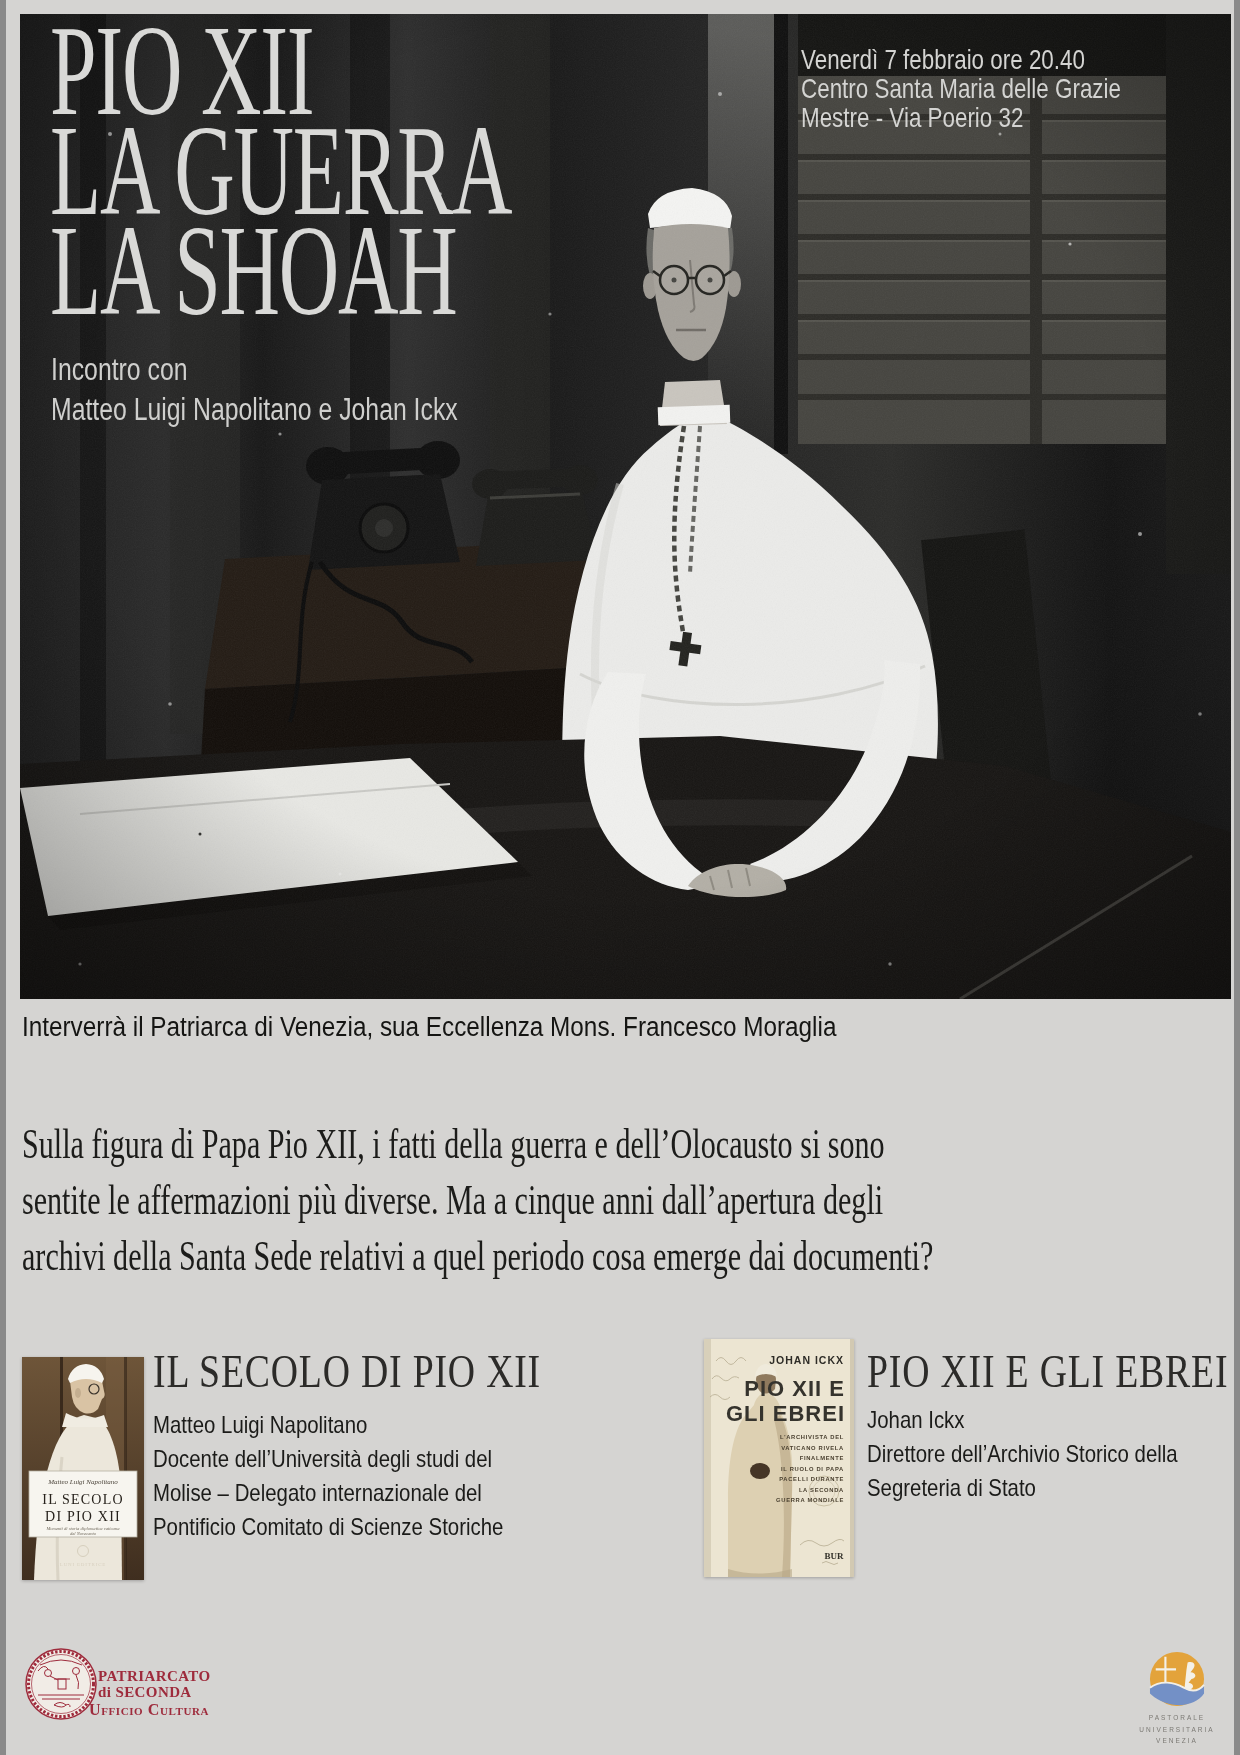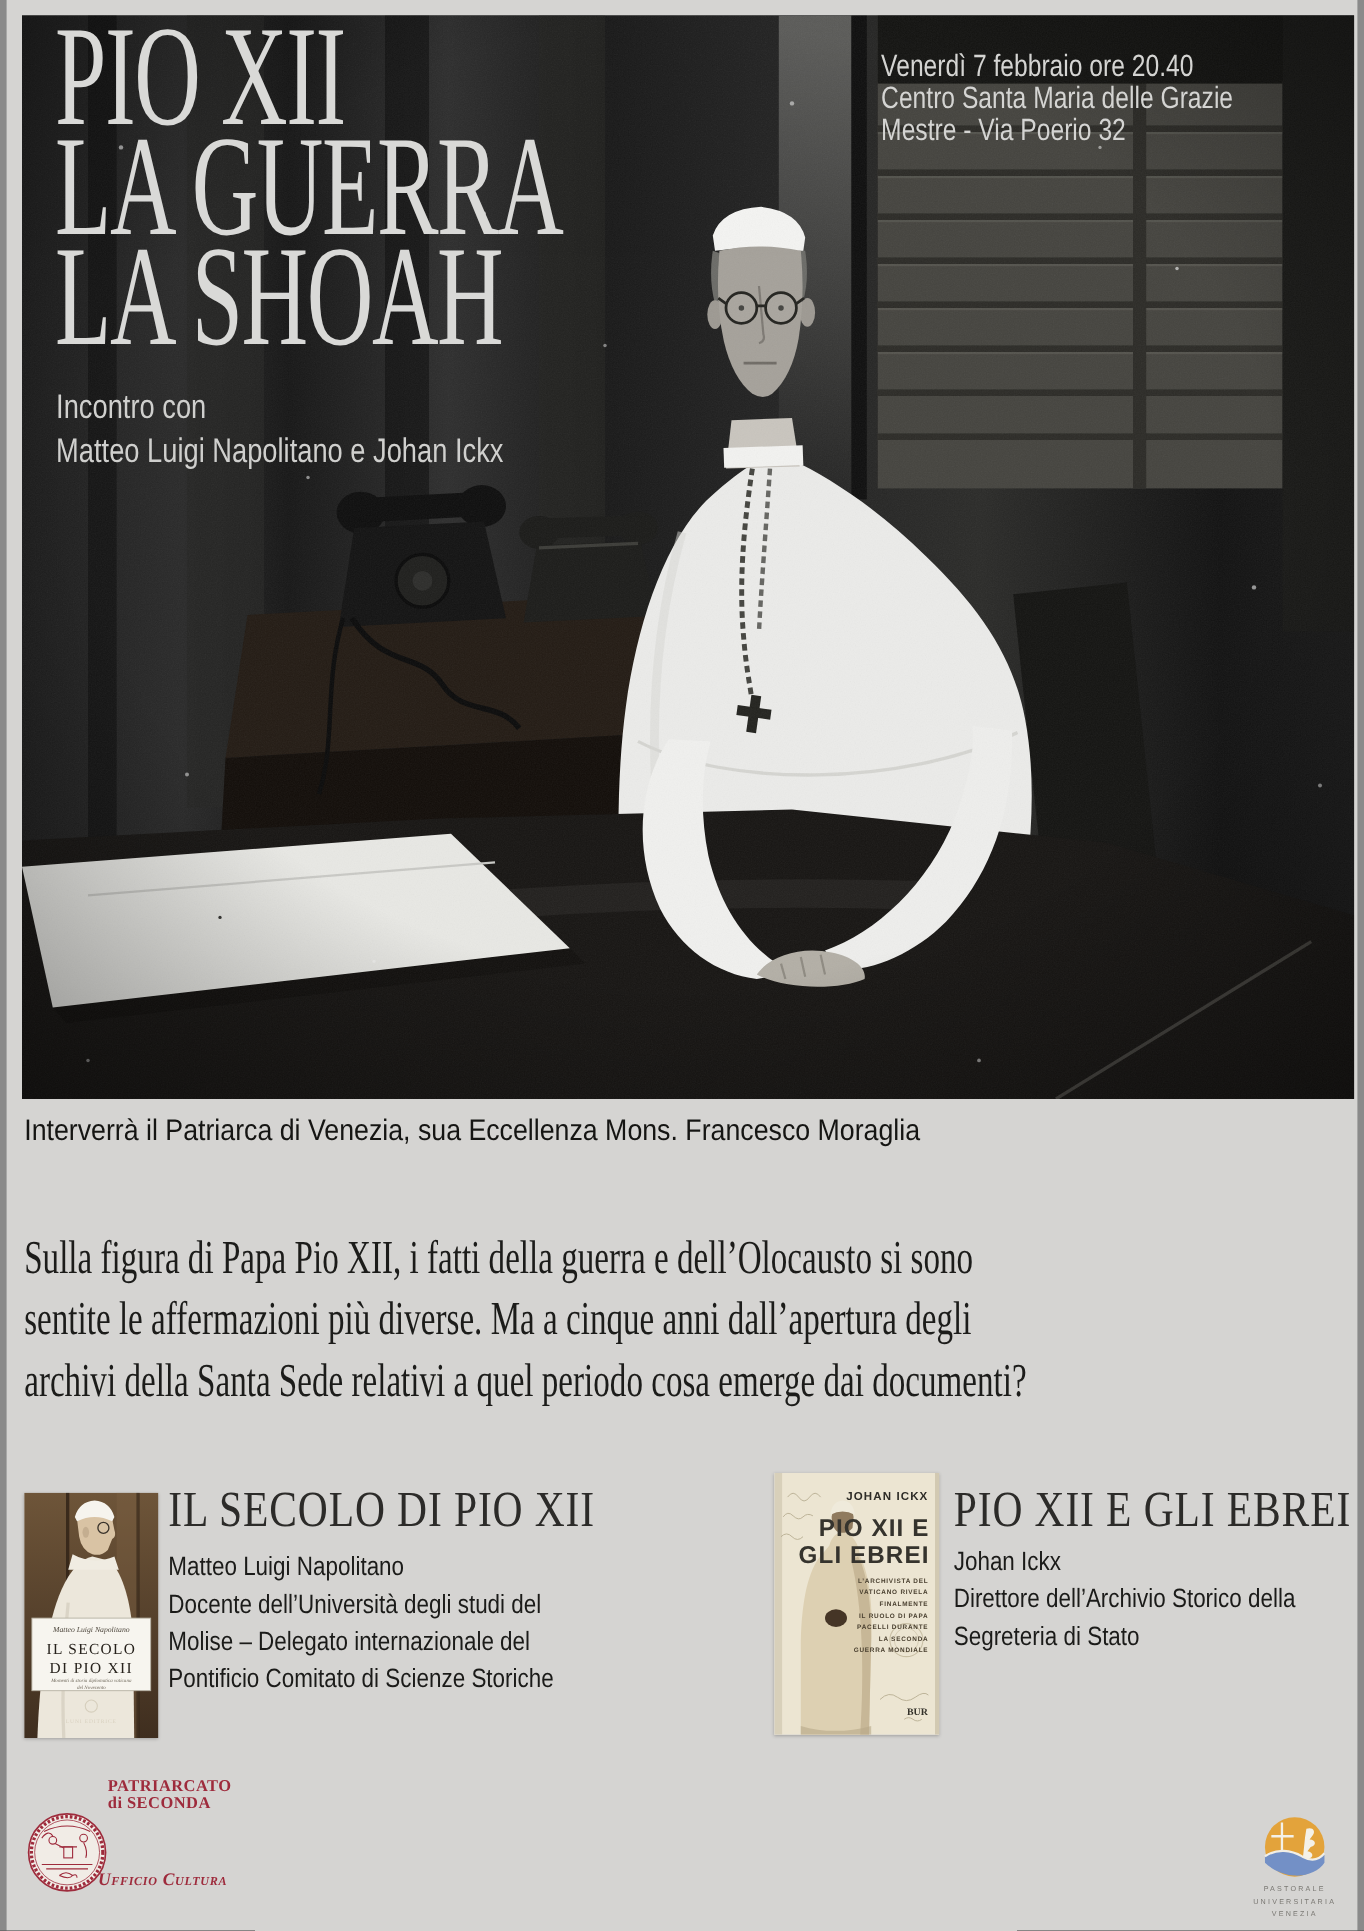--- a/index.html
+++ b/index.html
@@ -46,28 +46,28 @@
   }
   .details-left{left:147px;top:1408px;}
   .details-right{left:861px;top:1403px;}
   .cover{position:absolute;box-shadow:0 1px 3px rgba(0,0,0,.25);}
   .cover svg{display:block;width:100%;height:100%;}
   .cover-left{left:16px;top:1357px;width:122px;height:223px;}
   .cover-right{left:698px;top:1339px;width:150px;height:238px;}
 
   .patriarcato-logo{position:absolute;left:18px;top:1647px;width:74px;height:74px;}
   .patriarcato-text{
-    position:absolute;left:92px;top:1616px;color:#9e2b3c;
+    position:absolute;left:92px;top:1668px;color:#9e2b3c;
     font-family:"Liberation Serif",serif;font-weight:bold;font-size:15px;line-height:16px;
     letter-spacing:.4px;white-space:nowrap;
   }
   .ufficio-cultura{
     position:absolute;left:83px;top:1701px;color:#9e2b3c;
     font-family:"Liberation Serif",serif;font-weight:bold;font-size:16px;
-    font-variant:small-caps;letter-spacing:.6px;white-space:nowrap;font-style:italic;
+    font-variant:small-caps;letter-spacing:.6px;white-space:nowrap;
   }
   .pastorale-logo{position:absolute;left:1143px;top:1651px;width:56px;height:56px;}
   .pastorale-text{
     position:absolute;left:1111px;top:1712px;width:120px;text-align:center;
     color:#7b7974;font-size:6.5px;line-height:11.5px;letter-spacing:2px;white-space:nowrap;
   }
 </style>
 </head>
 <body>
 

